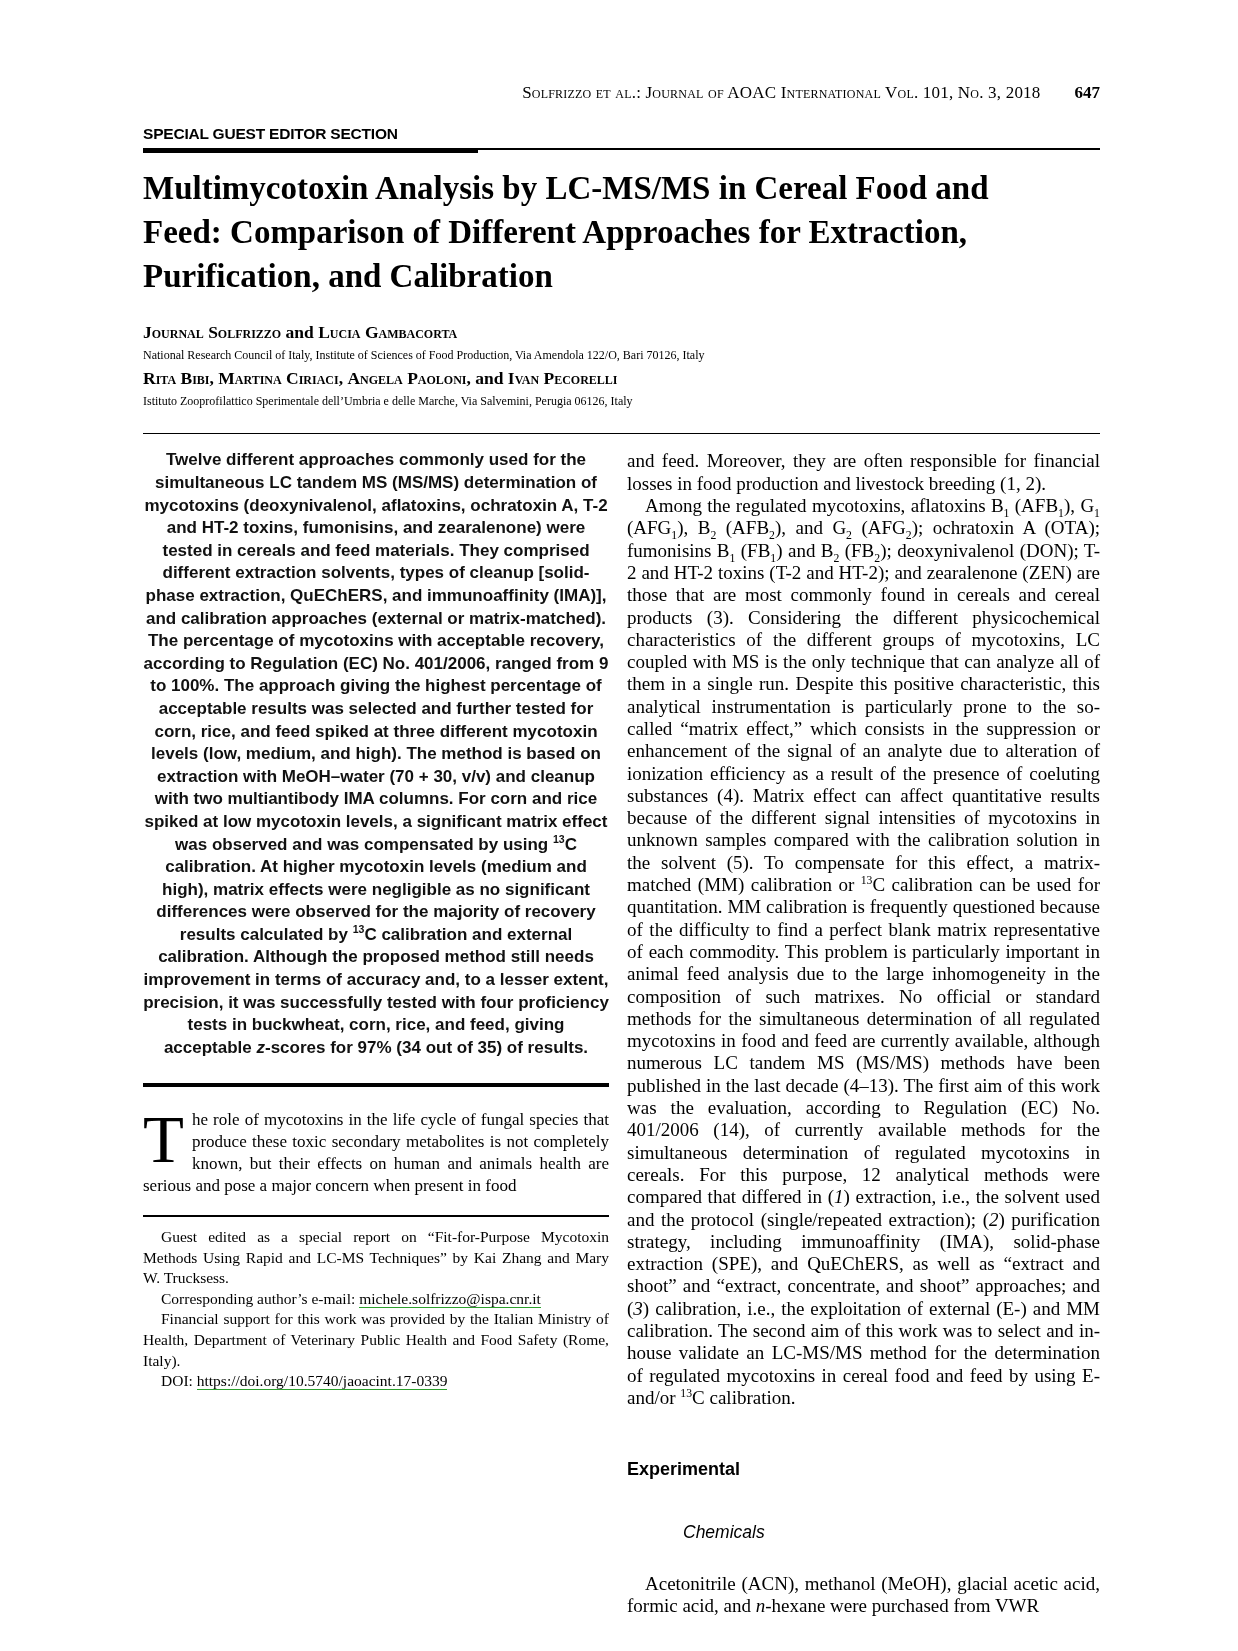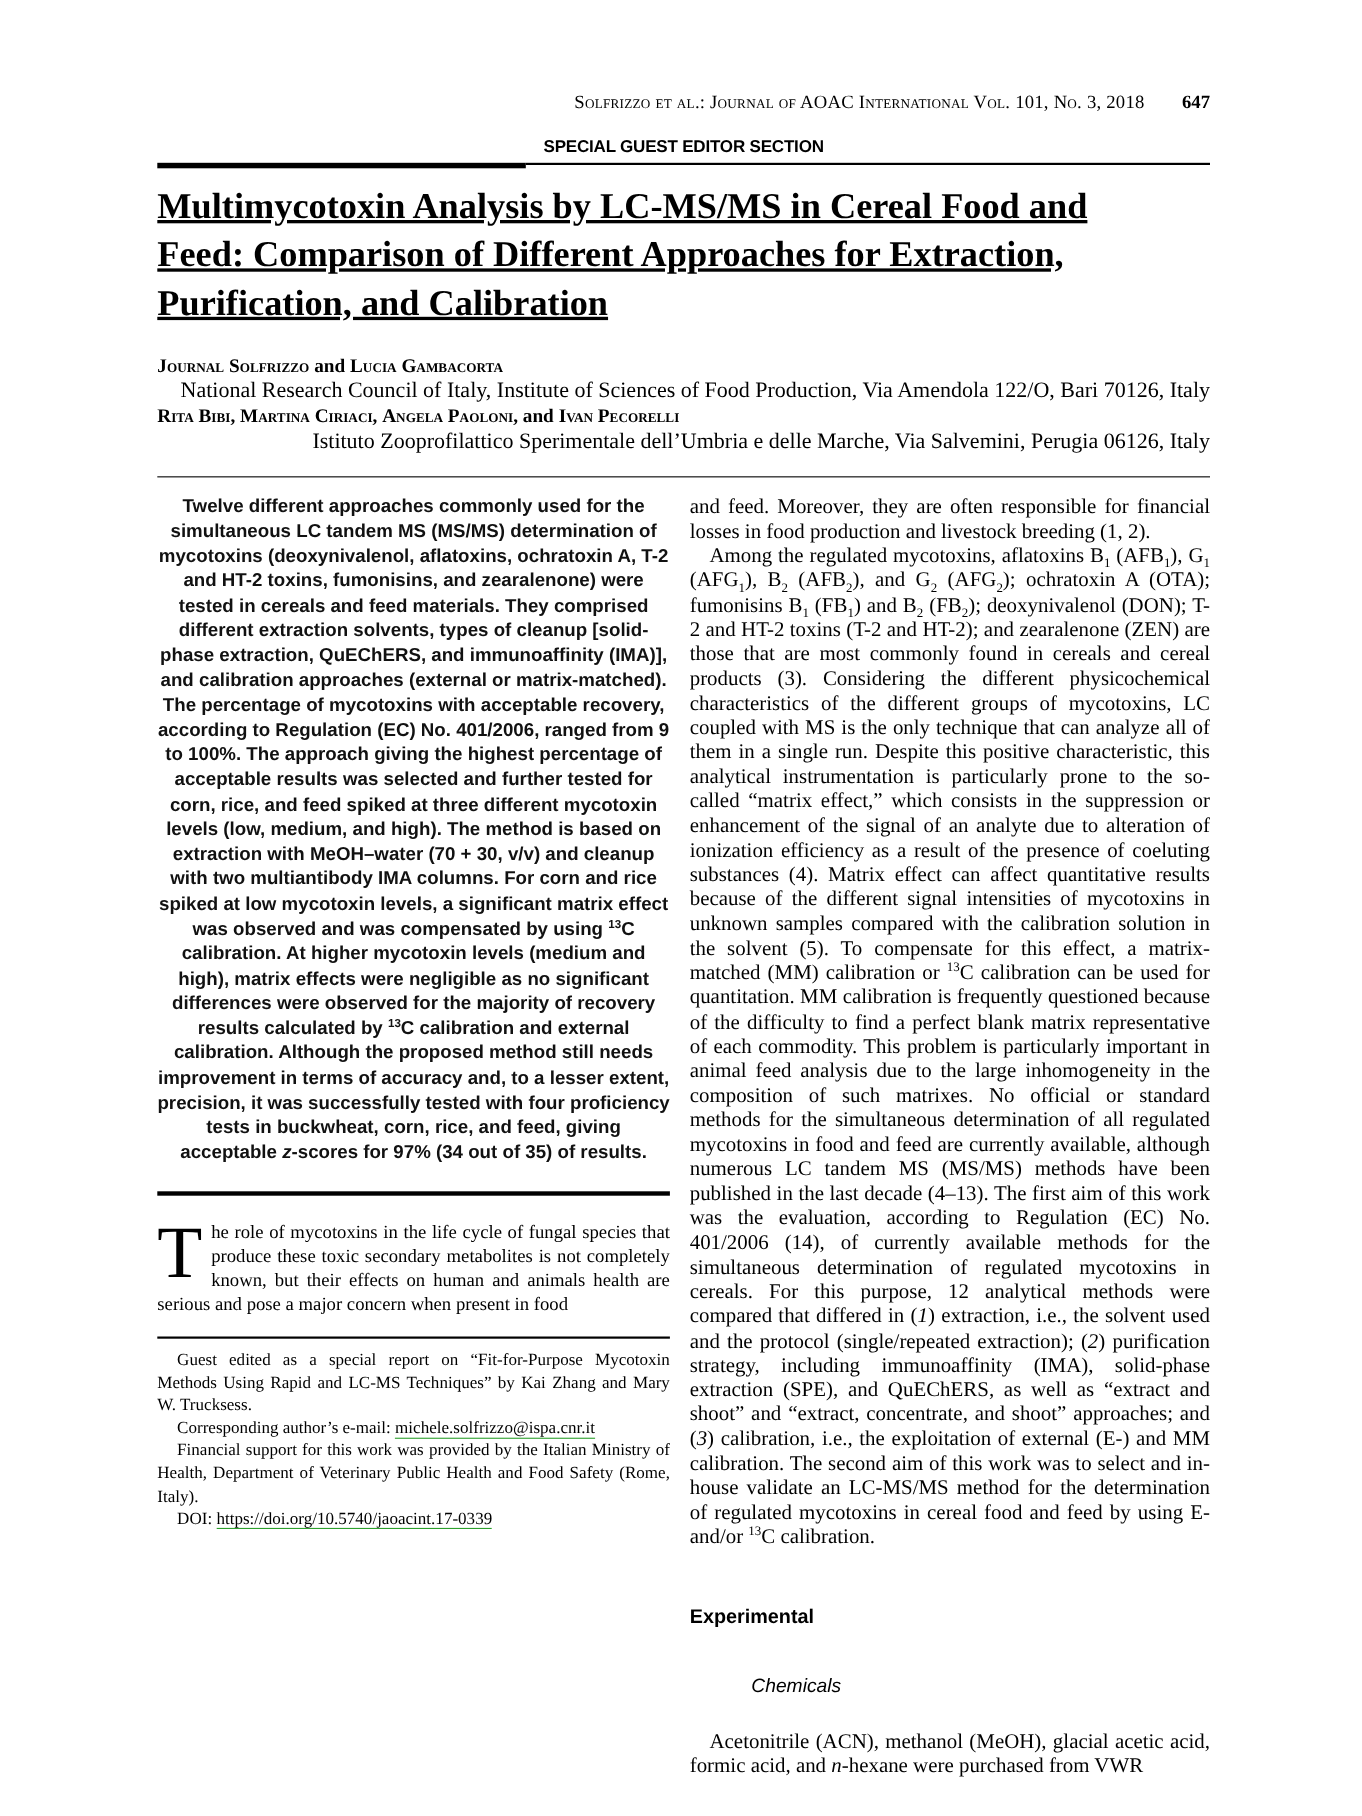--- a/index.html
+++ b/index.html
@@ -8,32 +8,32 @@
   body{ width:1238px; font-family:"Liberation Serif", serif; color:var(--ink); }
   .page{ position:relative; width:1104px; height:1651px; background:#fff; overflow:hidden; }
   .content{ position:absolute; left:143px; top:0; width:957px; }
 
   
   .running-head{ margin-top:83px; display:flex; justify-content:flex-end; align-items:baseline; }
   .head-text{ font-family:"Liberation Serif", serif; font-variant:small-caps; font-size:17px; letter-spacing:.2px; margin-right:34px; }
   .page-num{ font-weight:bold; font-size:17px; }
 
   
-  .section-banner{ margin-top:22px;text-align:center; }
+  .section-banner{ margin-top:22px; }
   .banner-label{ font-family:"Liberation Sans", sans-serif; font-weight:bold; font-size:15.5px; letter-spacing:-0.2px; margin-bottom:5px; }
   .banner-rule{ display:flex; align-items:flex-start; }
   .banner-bar{ width:335px; height:5px; background:#000; }
   .banner-line{ flex:1; height:1.8px; background:#000; }
 
   
-  .title{ font-family:"Liberation Serif", serif; font-weight:bold; font-size:33px; line-height:1.33; max-width:885px; margin-top:14px;text-decoration:underline; }
+  .title{ font-family:"Liberation Serif", serif; font-weight:bold; font-size:33px; line-height:1.33; max-width:885px; margin-top:14px; }
   .authors{ margin-top:22px; }
   .author-names{ font-weight:bold; font-size:17.5px; line-height:23px; }
   .sc{ font-variant:small-caps; }
-  .affiliation{ font-size:20px; line-height:23px;text-align:right; }
+  .affiliation{ font-size:12px; line-height:23px; }
 
   .full-rule{ height:1.8px; background:#000; margin-top:20px; }
 
   
   .columns{ display:flex; gap:18px; margin-top:0; }
   .col-left{ width:466px; }
   .col-right{ width:473px; }
 
   .abstract{ font-family:"Liberation Sans", sans-serif; font-weight:bold; font-size:17px; line-height:22.6px; margin-top:15px; text-align:center; color:#111; }
   .thick-rule{ height:4px; background:#000; margin-top:24px; }

